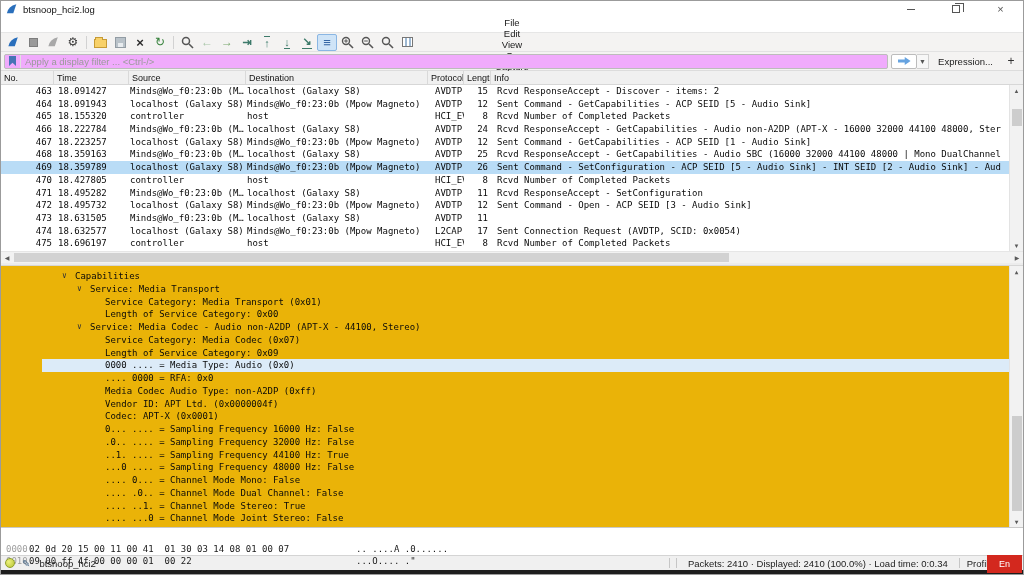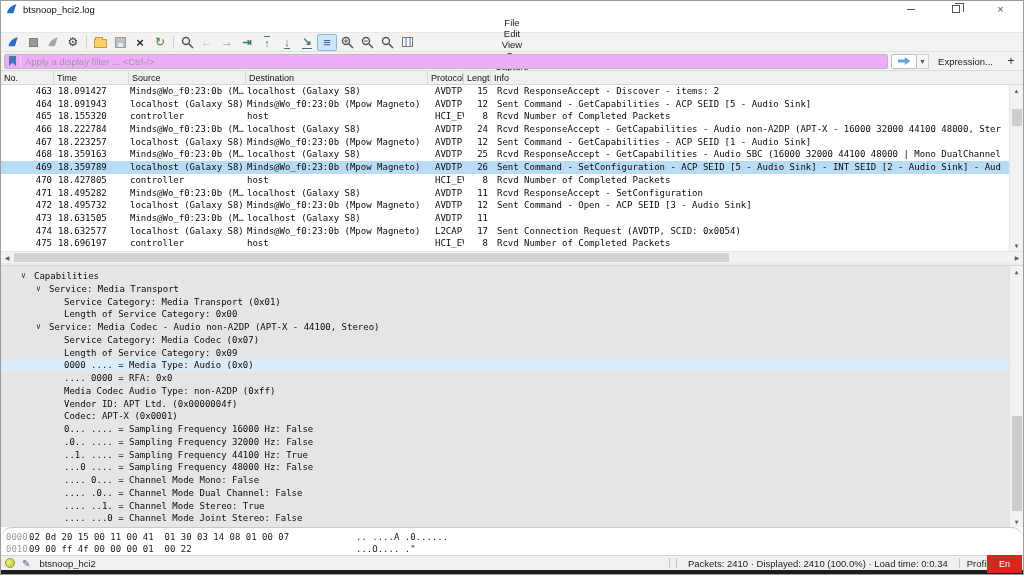--- a/index.html
+++ b/index.html
@@ -77,30 +77,30 @@
   .pc-info { flex:1; padding-left:6px; }
   
   .vscroll { position:absolute; right:0; width:14px; background:#f2f2f2; border-left:1px solid #e3e3e3; }
   .vs-arrow { position:absolute; left:0; width:100%; height:11px; display:flex; align-items:center; justify-content:center; font-size:6px; color:#5a5a5a; }
   .vs-thumb { position:absolute; left:2px; width:10px; background:#cdcdcd; }
   .hscroll { height:12px; background:#f2f2f2; border-top:1px solid #e6e6e6; position:relative; }
   .hs-arrow { position:absolute; top:0; height:100%; width:12px; display:flex; align-items:center; justify-content:center; font-size:6px; color:#5a5a5a; }
   .hs-thumb { position:absolute; top:1px; height:9px; left:13px; width:715px; background:#d2d2d2; }
   .splitter { height:3px; background:#ececec; border-bottom:1px solid #d6d6d6; }
   
-  .details { height:261px; background:#e5e5e5; position:relative; padding-top:4px; overflow:hidden;
-             font-family:"DejaVu Sans Mono",monospace; font-size:9px; color:#0a0a0a; }
+  .details { height:261px; background:#eab308; position:relative; padding-top:4px; overflow:hidden;
+             font-family:"DejaVu Sans Mono",monospace; font-size:9px; color:#0a0a0a;padding-left:41px; }
   .dline { height:12.75px; line-height:12.75px; white-space:pre; display:flex; padding-right:16px; }
   .dline.hl { background:#dcebf8; }
   .ind0{padding-left:20px;} .ind1{padding-left:35px;} .ind2{padding-left:50px;}
   .darrow { display:inline-block; width:13px; color:#333; font-size:8px; flex:none; }
   .darrow.has-arrow::before { content:"∨"; }
   
-  .hexpane { height:28px; border-top:1px solid #c9c9c9; background:#fff; padding-top:4px;
-             font-family:"DejaVu Sans Mono",monospace; font-size:9px;border-radius:11px; }
+  .hexpane { height:28px; border-top:1px solid #c9c9c9; background:#fff; padding-top:16px;
+             font-family:"DejaVu Sans Mono",monospace; font-size:9px; }
   .hexrow { display:flex; height:11.5px; line-height:11.5px; white-space:pre; }
   .hex-off { width:28px; padding-left:5px; color:#9d9d9d; }
   .hex-bytes { width:297px; padding-left:0; color:#1a1a1a; }
   .hex-ascii { padding-left:30px; color:#1a1a1a; }
   
   .statusbar { height:15px; background:#f0f0f0; border-top:1px solid #d4d4d4; display:flex; align-items:center; font-size:9.5px; color:#222; }
   .sb-expert { width:10px; height:10px; border-radius:50%; margin-left:4px; border:1px solid #90a02c;
                background:radial-gradient(circle at 35% 35%, #eef27e, #b7c433); }
   .sb-pencil { margin-left:7px; font-size:10px; color:#4a6a8a; }
   .sb-file { margin-left:9px; }

